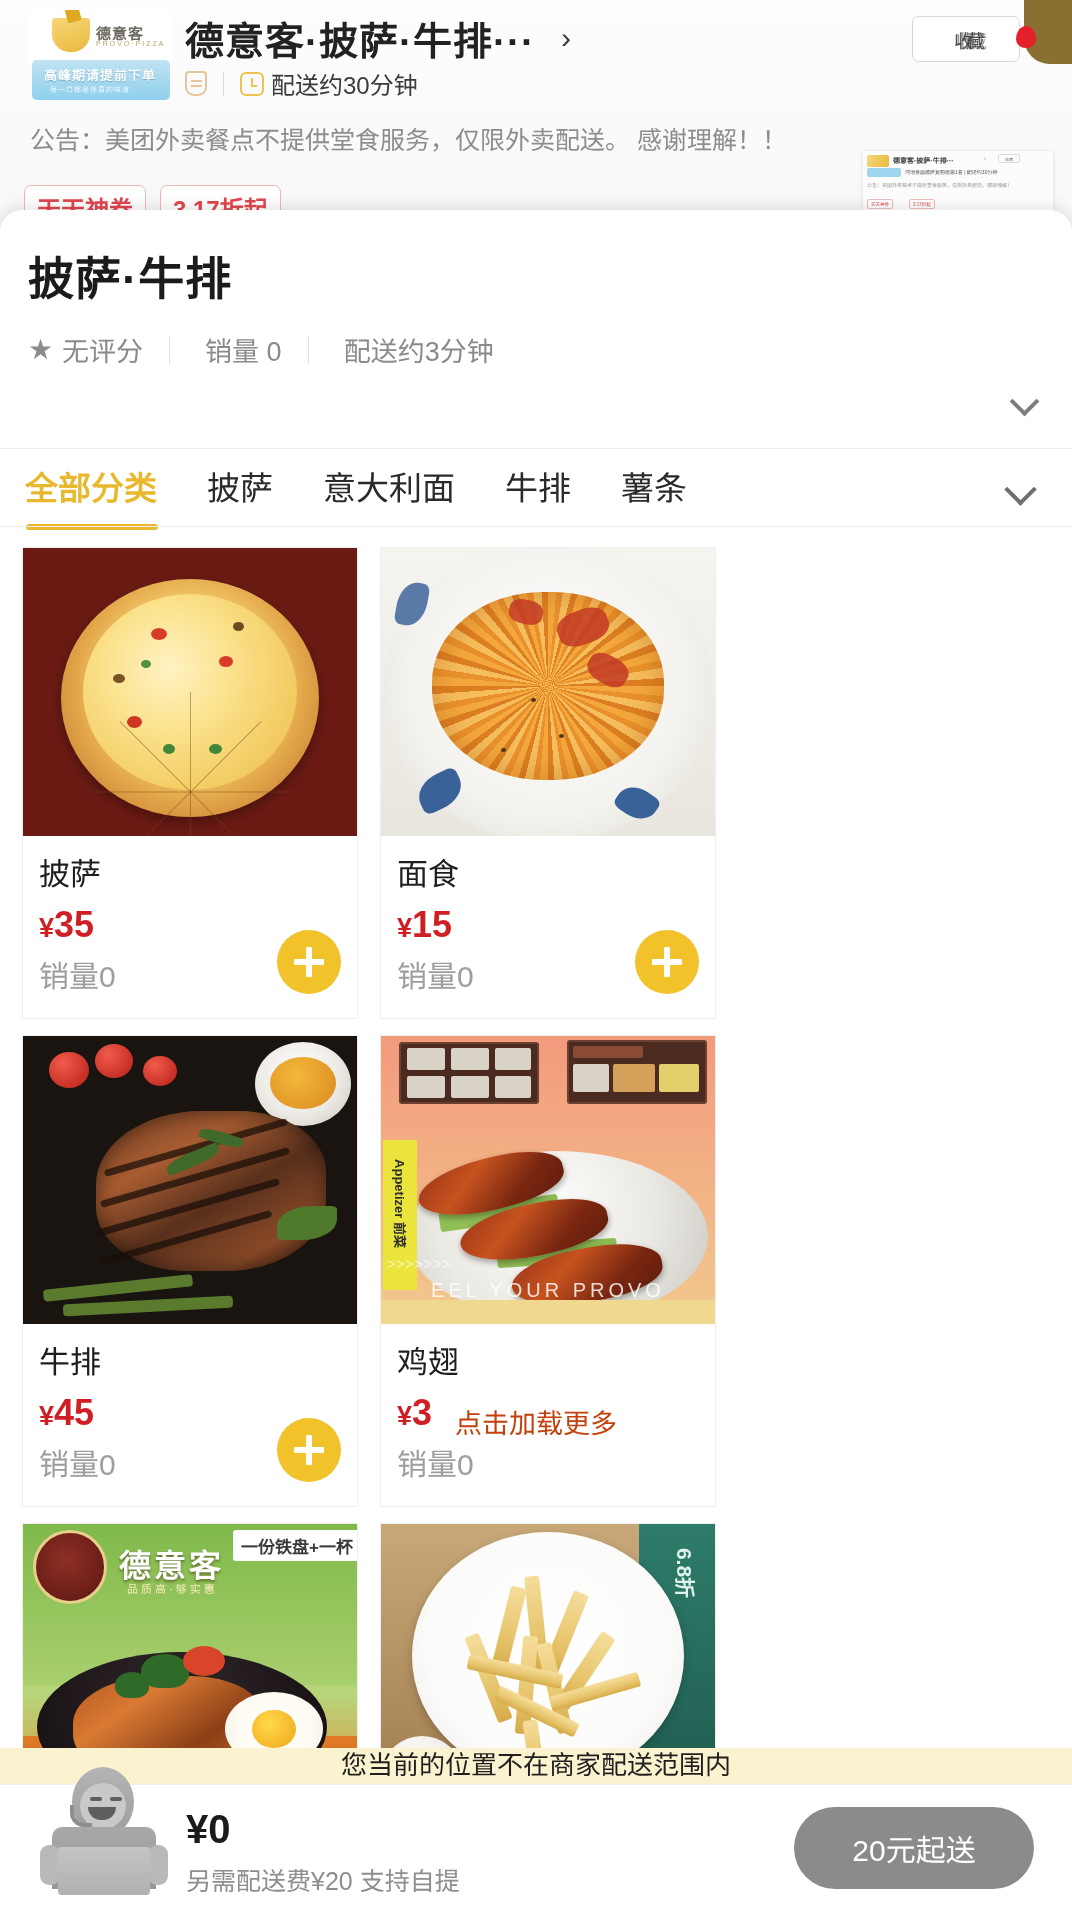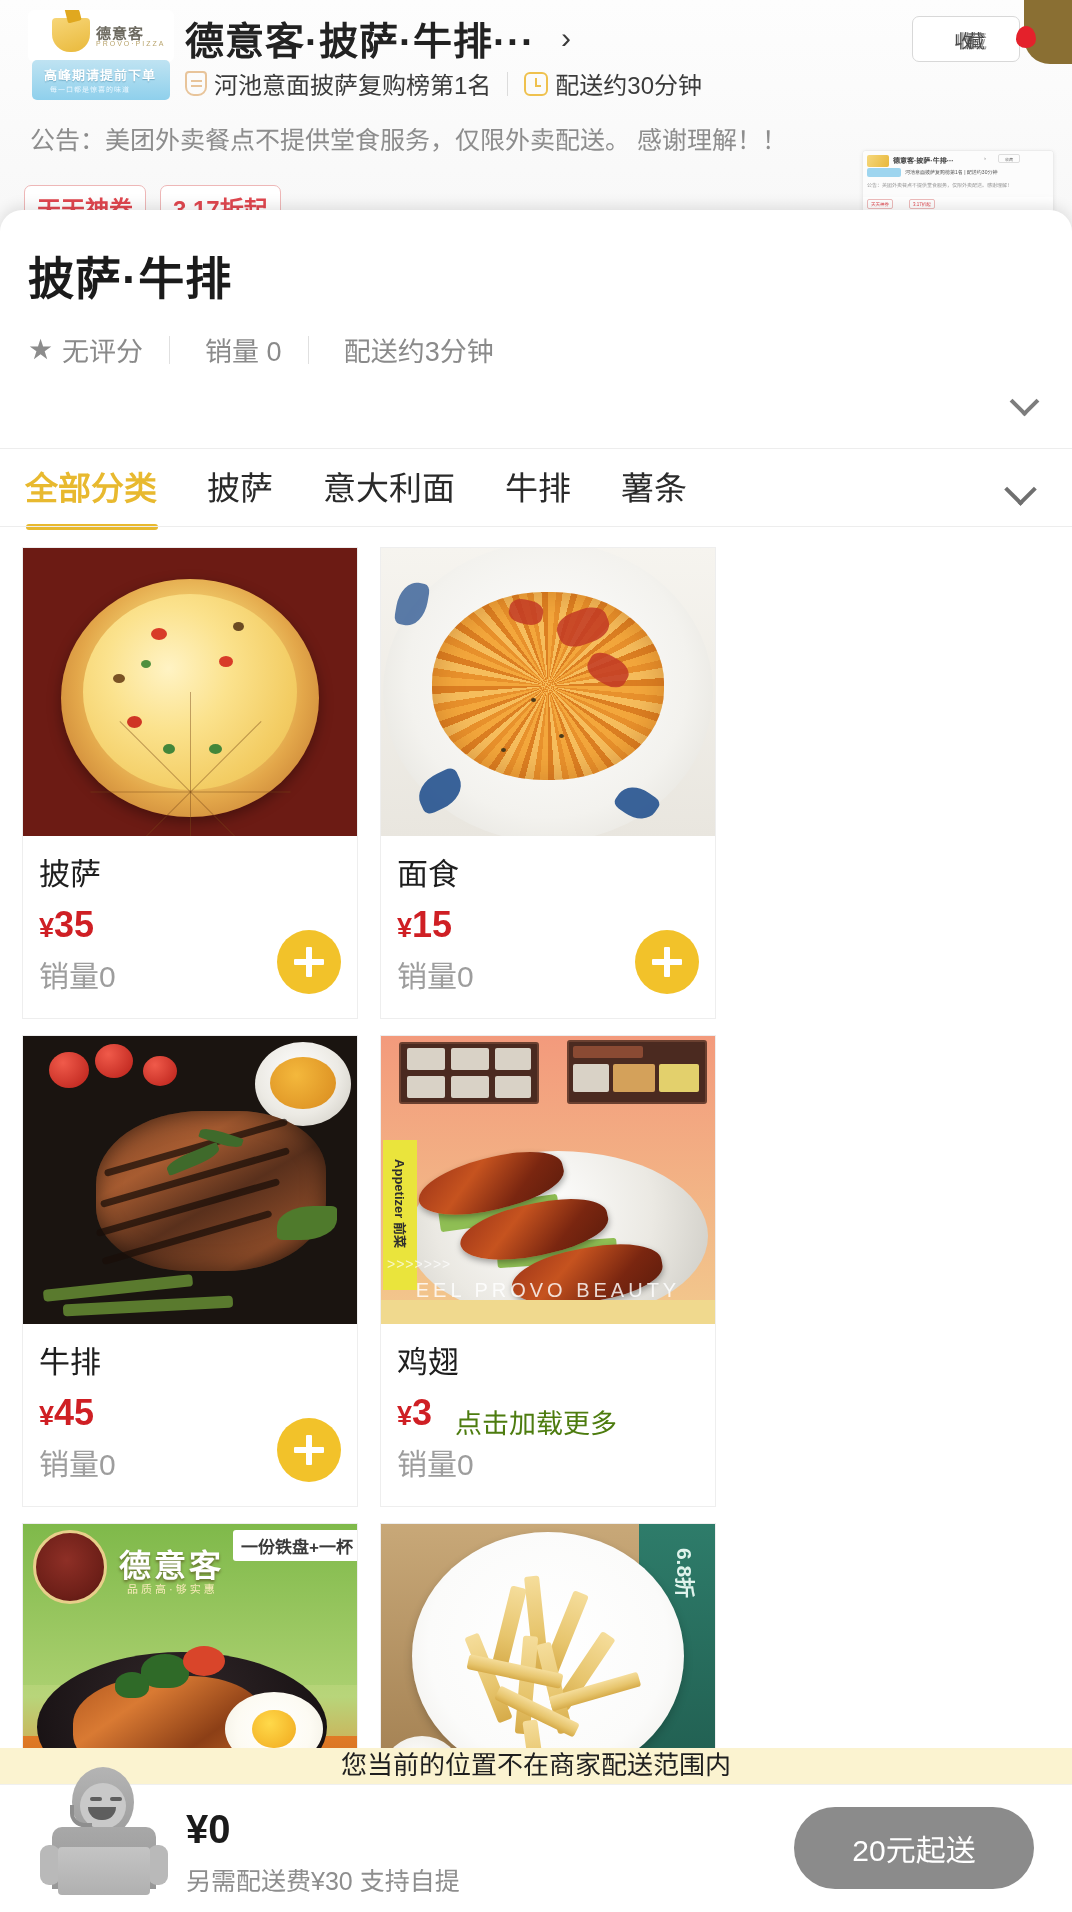--- a/index.html
+++ b/index.html
@@ -423,21 +423,21 @@
     border-radius:50%; background:radial-gradient(circle at 40% 35%, #8e241d, #5e140f);
   }
   .img-fries .board { position:absolute; right:0; top:0; width:76px; height:100%;
      background:linear-gradient(180deg,#2e7c6a 0%,#1f5a4d 100%); }
   .img-fries .board span { position:absolute; left:22px; top:34px; transform:rotate(90deg);
      font-size:21px; font-weight:bold; color:#dff3ec; white-space:nowrap; }
 
   
   .load-more {
     position:absolute; left:0; top:1192px; width:100%; text-align:center;
-    font-size:27px; color:#4d7c0f; white-space:nowrap;
+    font-size:27px; color:#c2410c; white-space:nowrap;
   }
 
   
   .warn-bar {
     position:absolute; left:0; top:1748px; width:1072px; height:36px;
     background:#fbf3d0;
   }
   .warn-text {
     position:absolute; left:0; top:1747px; width:1072px; text-align:center;
     font-size:26px; color:#1f1f1f; white-space:nowrap; line-height:36px;
@@ -522,21 +522,20 @@
     <div class="fav-btn">
       <span>收藏</span>
     </div>
     <div class="fav-dot"></div>
 
     <div class="shop-meta">
       <div class="meta-icon-shield">
           <i></i>
           <i></i>
         </div>
-      <div class="meta-text">河池意面披萨复购榜第1名</div>
       <div class="meta-sep"></div>
       <div class="meta-icon-clock"></div>
       <div class="meta-text">配送约30分钟</div>
     </div>
 
     <div class="shop-announce">公告：美团外卖餐点不提供堂食服务，仅限外卖配送。 感谢理解！！</div>
 
     <div class="promo-row">
       <div class="promo-tag">天天神券</div>
       <div class="promo-tag">3.17折起</div>
@@ -708,21 +707,21 @@
           <div class="plate"></div>
           <div class="leaf" style="left:58px;top:166px;width:120px;height:22px;transform:rotate(-8deg)"></div>
           <div class="leaf" style="left:116px;top:206px;width:120px;height:22px;transform:rotate(-4deg)"></div>
           <div class="wing" style="left:36px;top:122px;width:148px;height:52px;transform:rotate(-14deg)"></div>
           <div class="wing" style="left:78px;top:168px;width:150px;height:52px;transform:rotate(-12deg)"></div>
           <div class="wing" style="left:130px;top:212px;width:152px;height:54px;transform:rotate(-10deg)"></div>
           <div class="ytab">
             <span>Appetizer 前菜</span>
           </div>
           <div class="chev">&gt;&gt;&gt;&gt;&gt;&gt;&gt;</div>
-          <div class="btxt">EEL PROVO BEAUTY</div>
+          <div class="btxt">EEL YOUR PROVO</div>
           <div class="yband"></div>
         </div>
         <div class="card-body">
           <div class="card-name">鸡翅</div>
           <div class="card-price">
             <span class="yen">¥</span><span>3</span>
           </div>
           <div class="card-sales">销量0</div>
         </div>
       </div>
@@ -798,19 +797,19 @@
       <div class="c-eye" style="left:54px;top:36px"></div>
       <div class="c-eye" style="left:74px;top:36px"></div>
       <div class="c-mouth"></div>
       <div class="c-mic"></div>
       <div class="c-body"></div>
       <div class="c-arm" style="left:4px"></div>
       <div class="c-arm" style="right:4px"></div>
       <div class="c-box"></div>
     </div>
     <div class="cart-price">¥0</div>
-    <div class="cart-sub">另需配送费¥30  支持自提</div>
+    <div class="cart-sub">另需配送费¥20  支持自提</div>
     <div class="checkout-btn">
       <span>20元起送</span>
     </div>
   </div>
 
 </div>
 
 </body></html>

